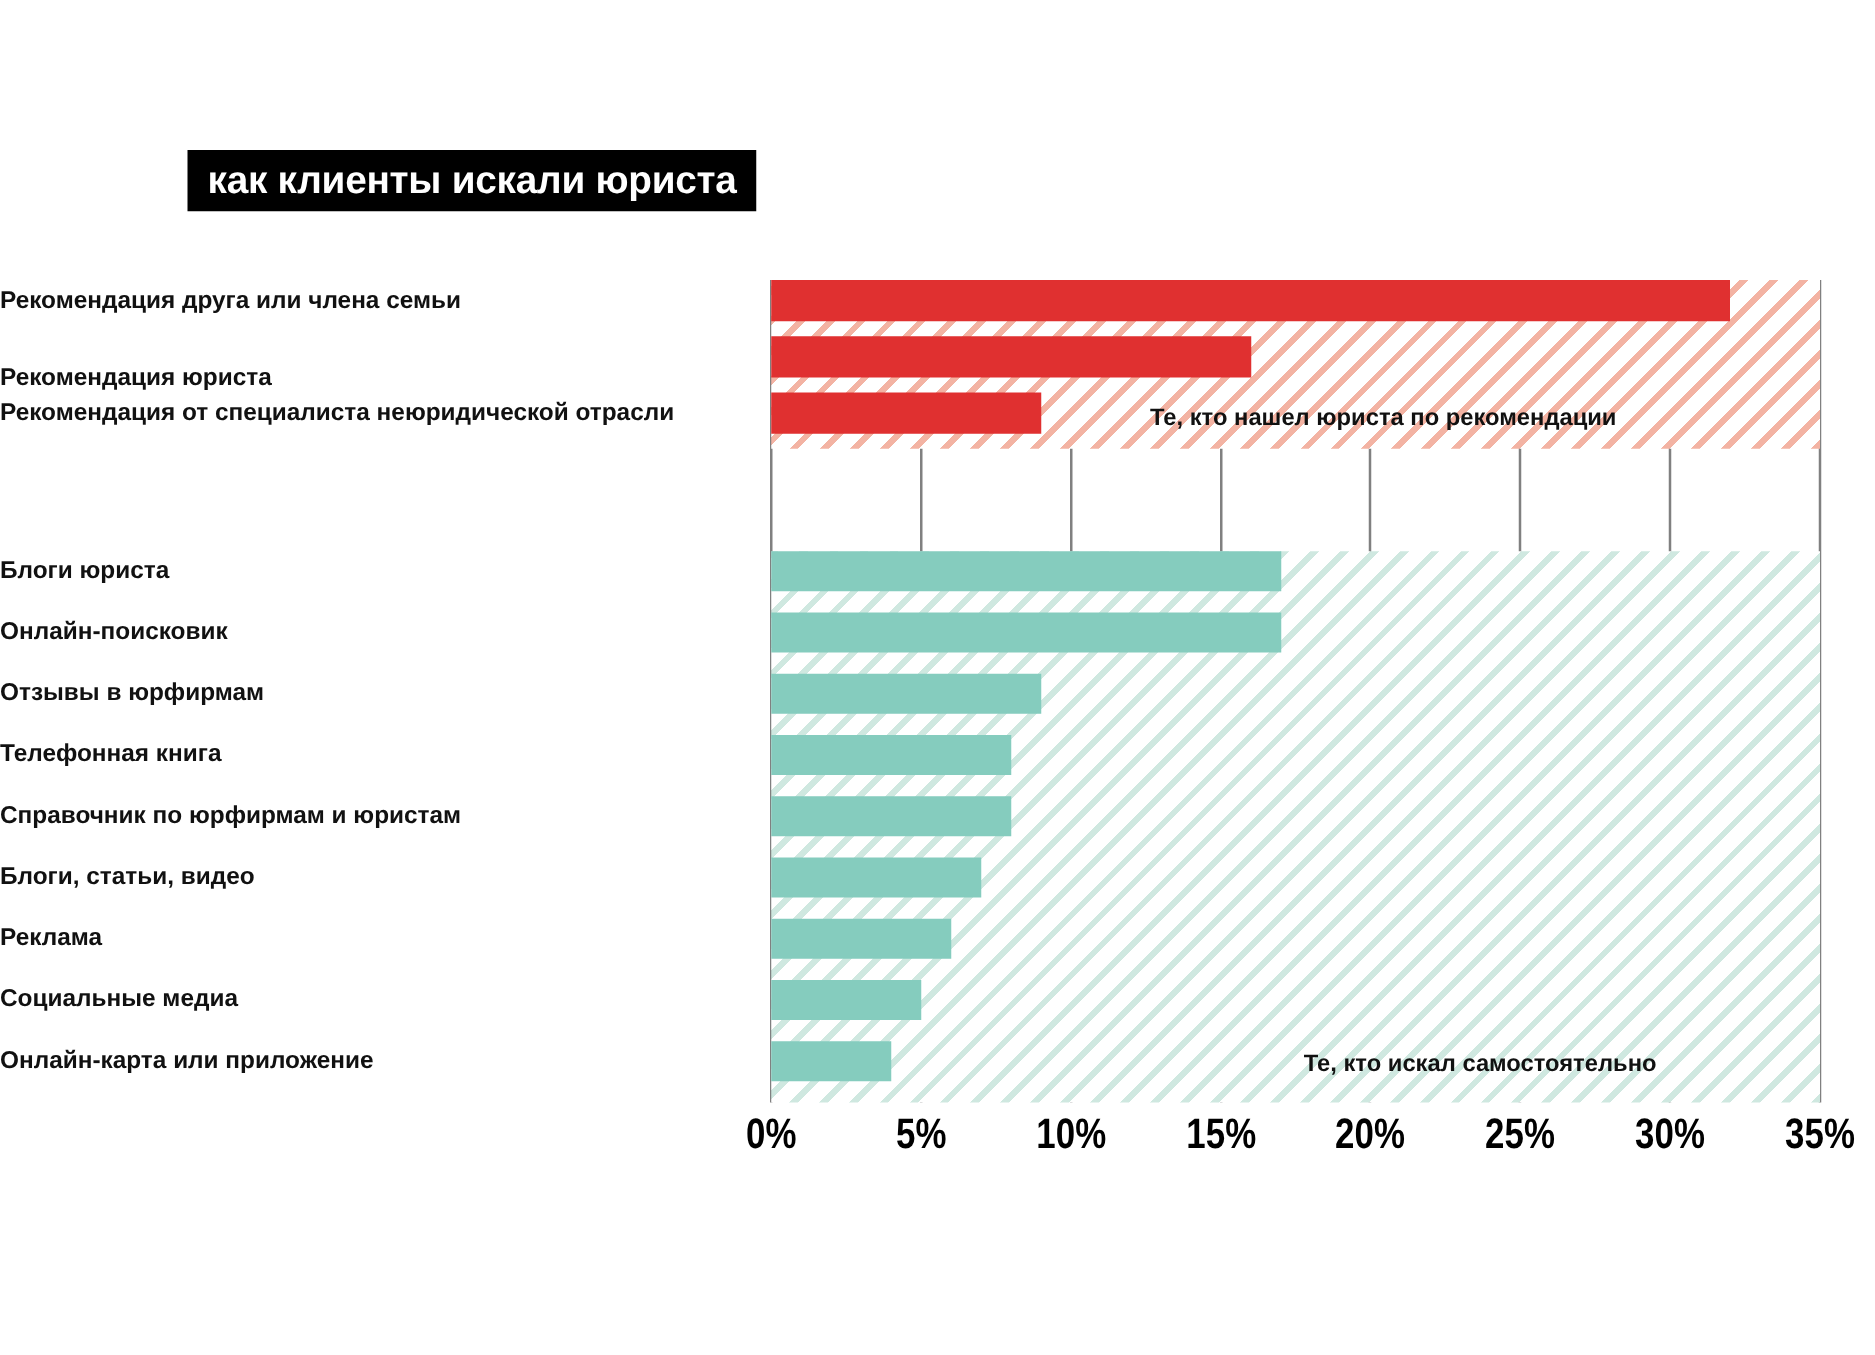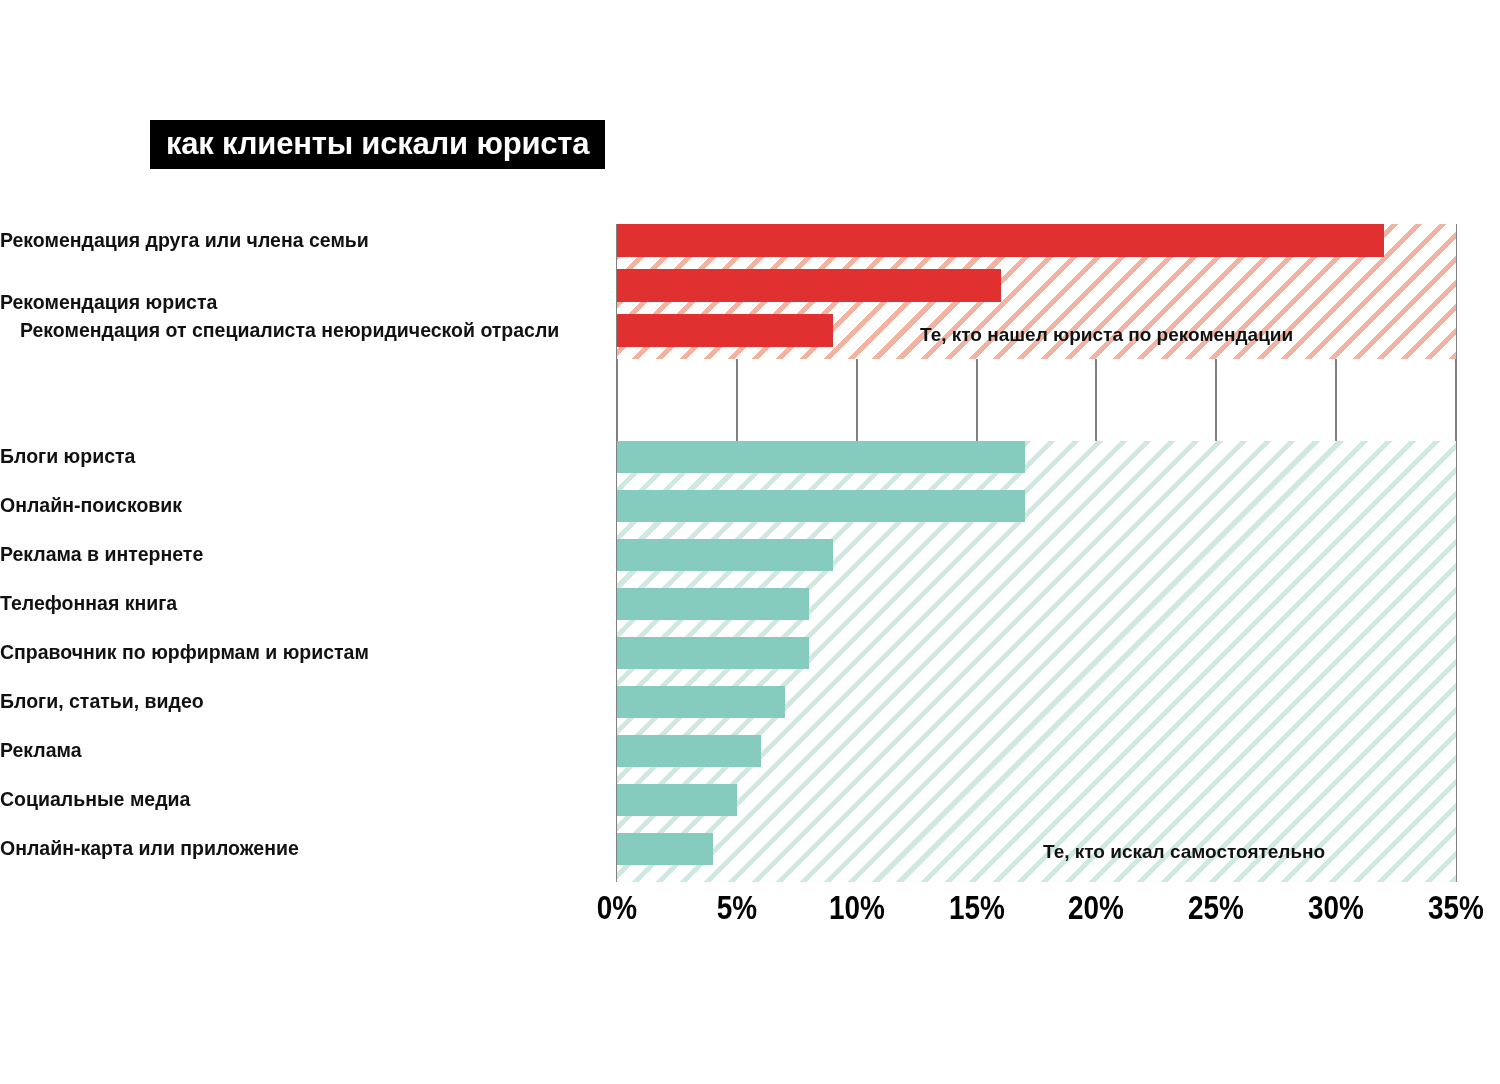--- a/index.html
+++ b/index.html
@@ -164,24 +164,24 @@
         <div class="bar teal" style="top: 462px; height: 32px; width: 167.8px;"></div>
         <div class="bar teal" style="top: 511px; height: 32px; width: 143.829px;"></div>
         <div class="bar teal" style="top: 560px; height: 32px; width: 119.857px;"></div>
         <div class="bar teal" style="top: 609px; height: 32px; width: 95.8857px;"></div>
       </div>
   </div>
 
   <div id="labels">
       <div class="cat-label-wrap" style="top: 230.5px;">Рекомендация друга или члена семьи</div>
       <div class="cat-label-wrap" style="top: 293px;">Рекомендация юриста</div>
-      <div class="cat-label-wrap" style="top: 320.5px; padding-left: 20px;">Рекомендация от специалиста неюридической отрасли</div>
+      <div class="cat-label-wrap" style="top: 320.5px;">Рекомендация от специалиста неюридической отрасли</div>
       <div class="cat-label-wrap" style="top: 447px;">Блоги юриста</div>
       <div class="cat-label-wrap" style="top: 496px;">Онлайн-поисковик</div>
-      <div class="cat-label-wrap" style="top: 545px;">Реклама в интернете</div>
+      <div class="cat-label-wrap" style="top: 545px;">Отзывы в юрфирмам</div>
       <div class="cat-label-wrap" style="top: 594px;">Телефонная книга</div>
       <div class="cat-label-wrap" style="top: 643px;">Справочник по юрфирмам и юристам</div>
       <div class="cat-label-wrap" style="top: 692px;">Блоги, статьи, видео</div>
       <div class="cat-label-wrap" style="top: 741px;">Реклама</div>
       <div class="cat-label-wrap" style="top: 790px;">Социальные медиа</div>
       <div class="cat-label-wrap" style="top: 839px;">Онлайн-карта или приложение</div>
     </div>
 
   <div class="group-note" id="note-red">Те, кто нашел юриста по рекомендации</div>
 

